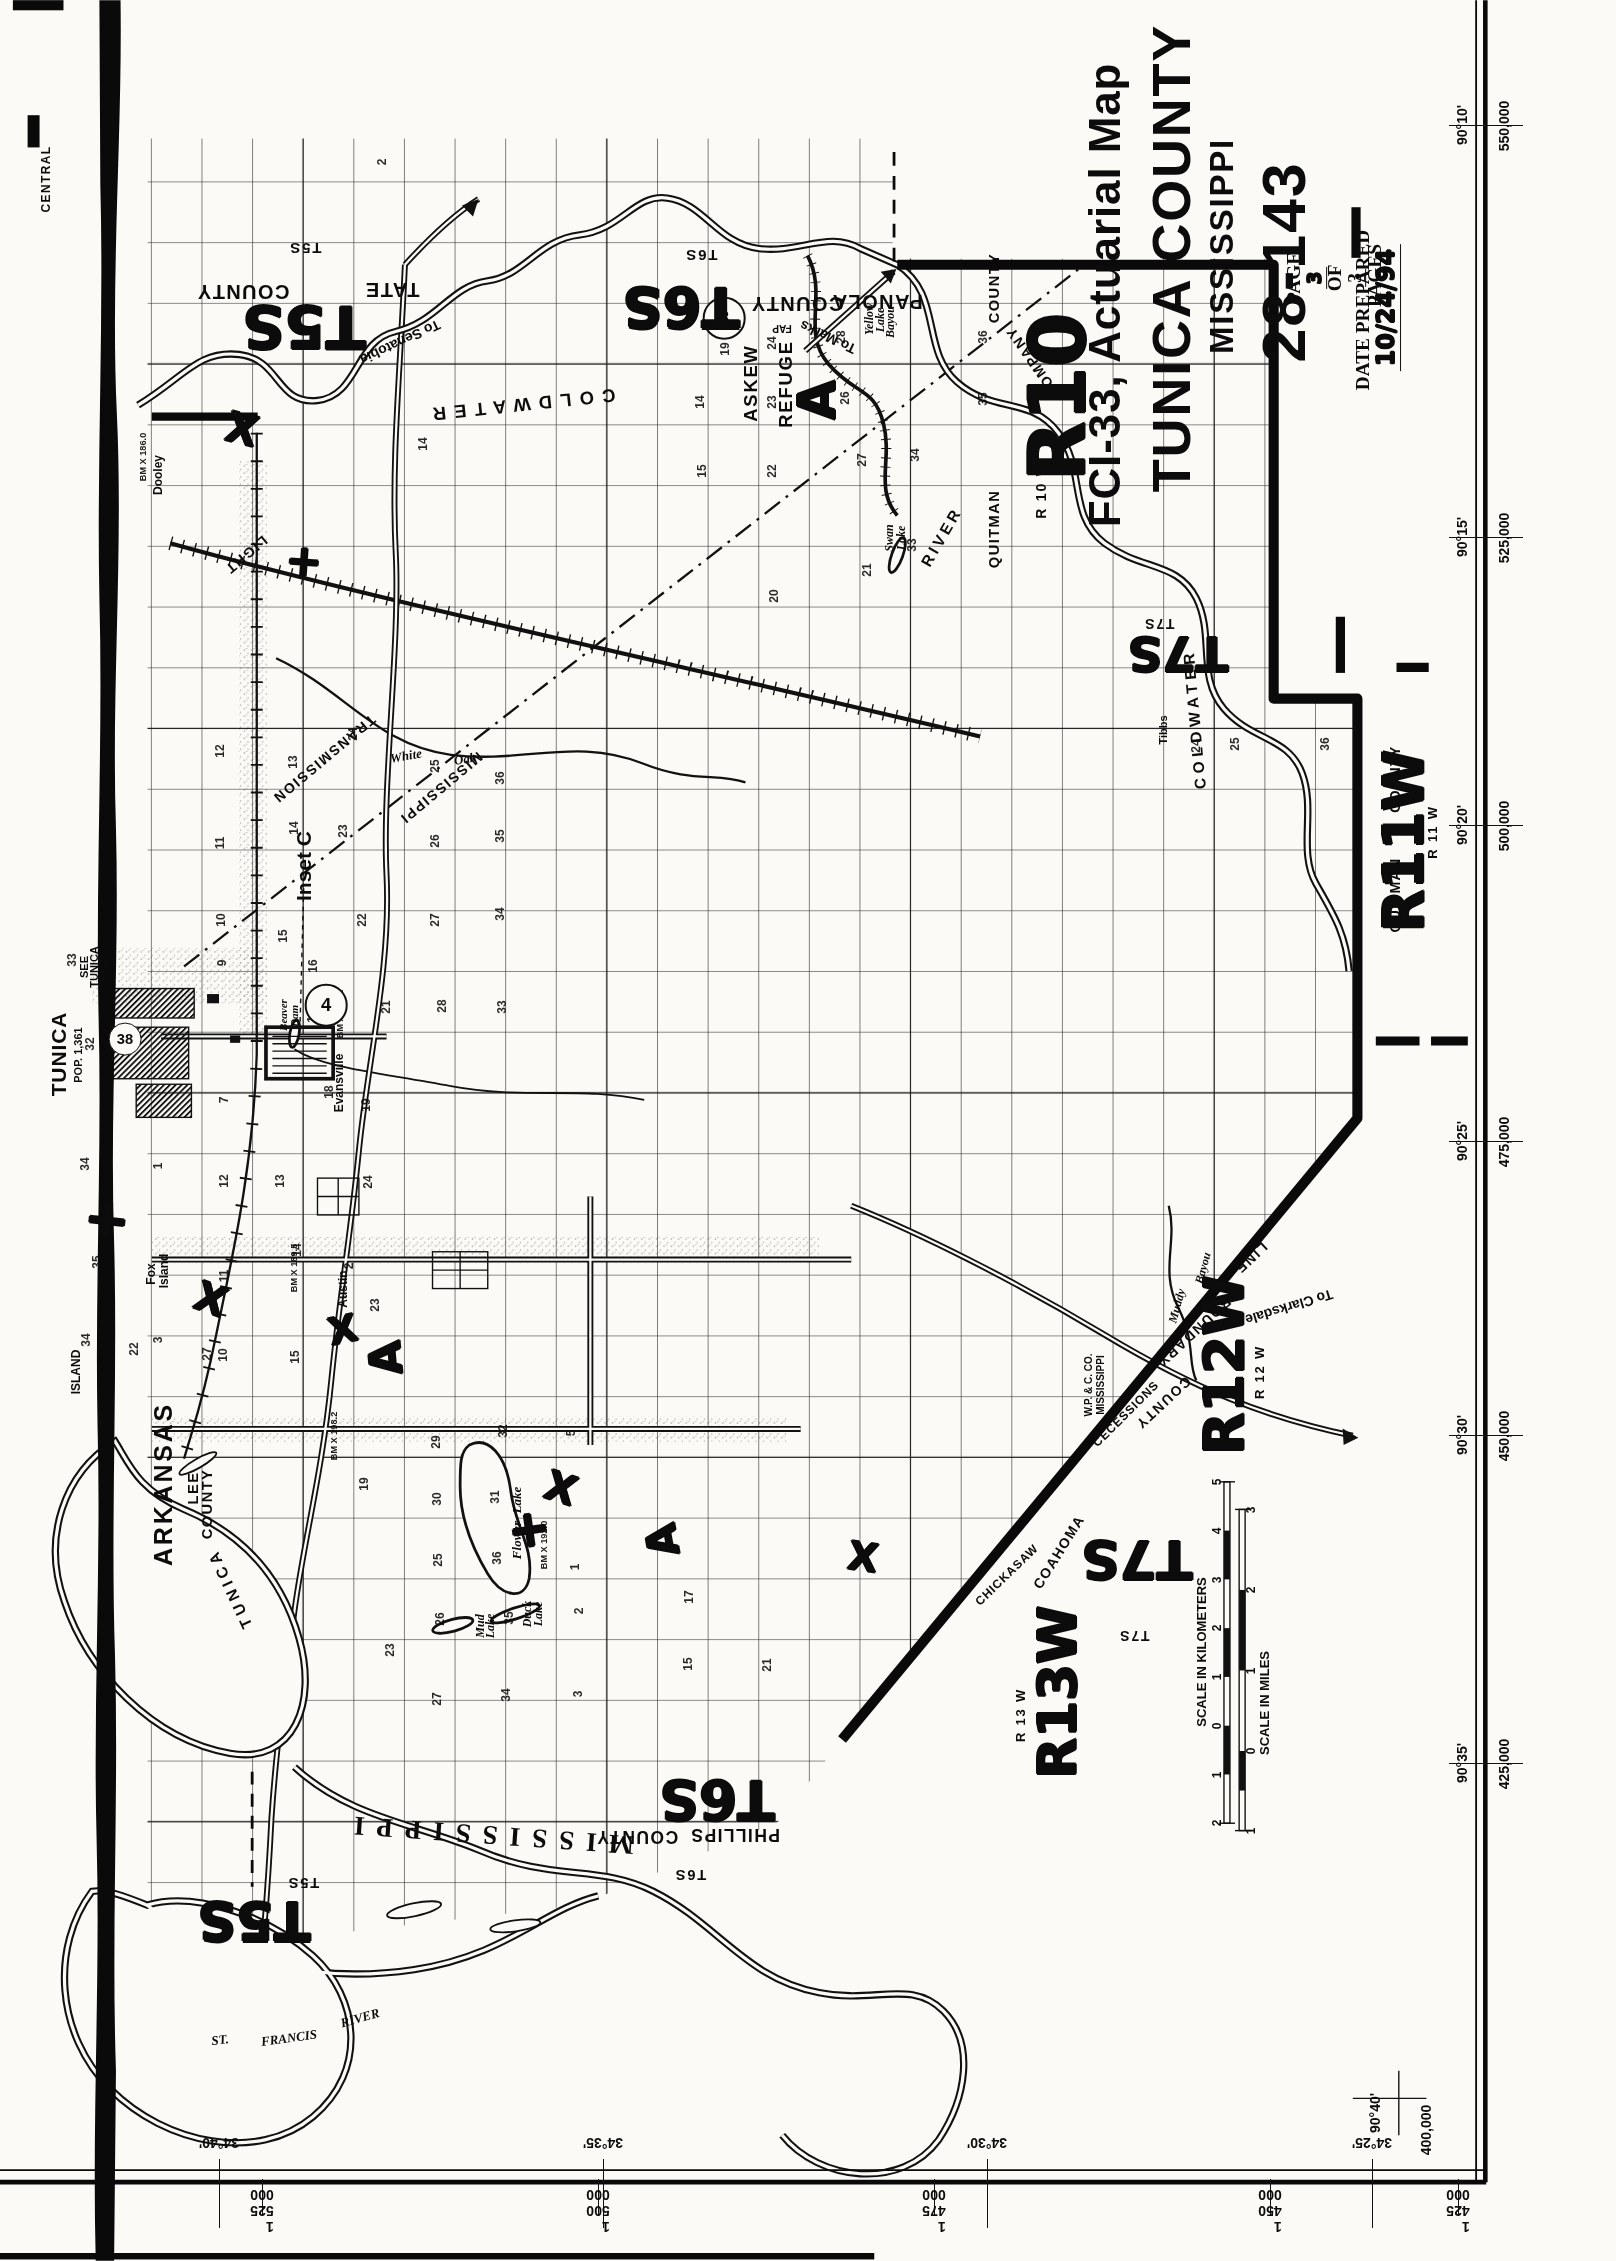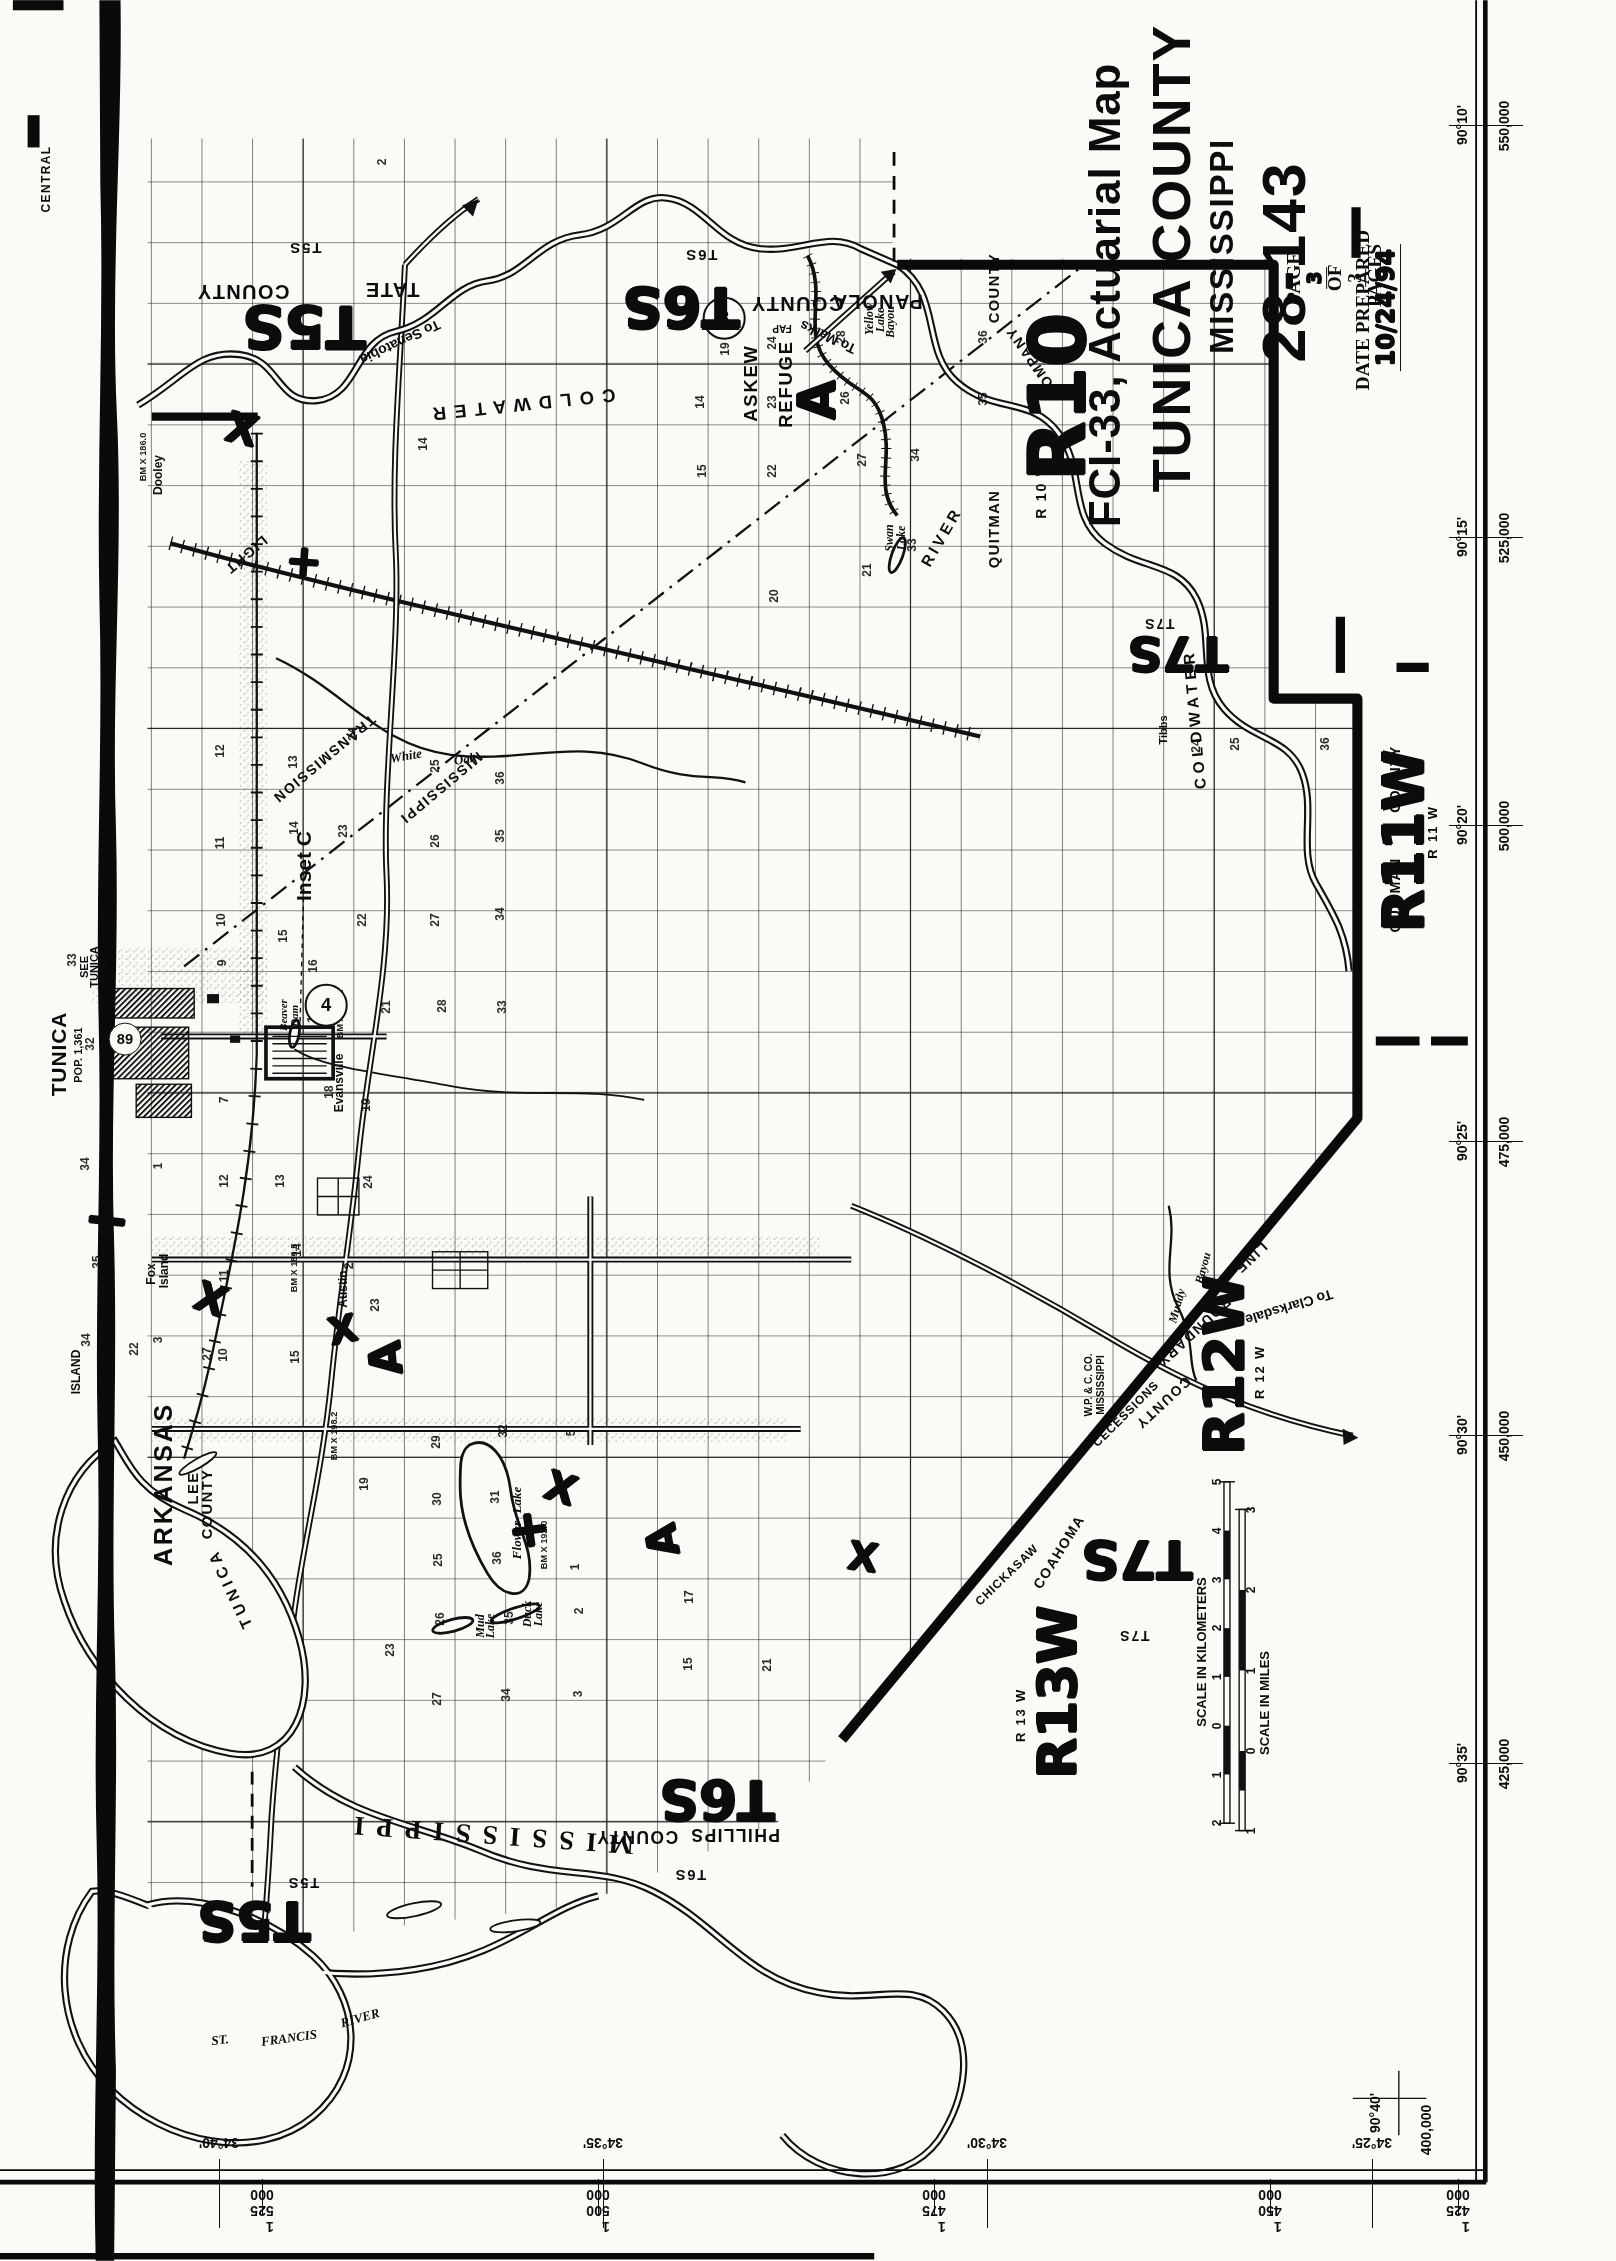--- a/index.html
+++ b/index.html
@@ -531,21 +531,21 @@
 
   <div>
 
   <div class="shield" style="left: 724px; top: 318px; font-size: 18.4px;">
       <span>3</span>
       </div>
       <div class="shield" style="left: 326px; top: 1005px; font-size: 18.4px;">
       <span>4</span>
       </div>
       <div class="shield" style="left: 125px; top: 1039px; font-size: 14.7px;">
-      <span>89</span>
+      <span>38</span>
       </div>
     </div>
 
   <div>
 
   <span class="lbl hand" style="left: 304px; top: 326px; font-size: 59px; transform: translate(-50%, -50%) rotate(180deg);">T5S</span>
       <span class="lbl hand" style="left: 681px; top: 307px; font-size: 56px; transform: translate(-50%, -50%) rotate(180deg);">T6S</span>
       <span class="lbl hand" style="left: 1178px; top: 654px; font-size: 48px; transform: translate(-50%, -50%) rotate(180deg);">T7S</span>
       <span class="lbl hand" style="left: 254px; top: 1920px; font-size: 54px; transform: translate(-50%, -50%) rotate(180deg);">T5S</span>
       <span class="lbl hand" style="left: 717px; top: 1799px; font-size: 55px; transform: translate(-50%, -50%) rotate(180deg);">T6S</span>

